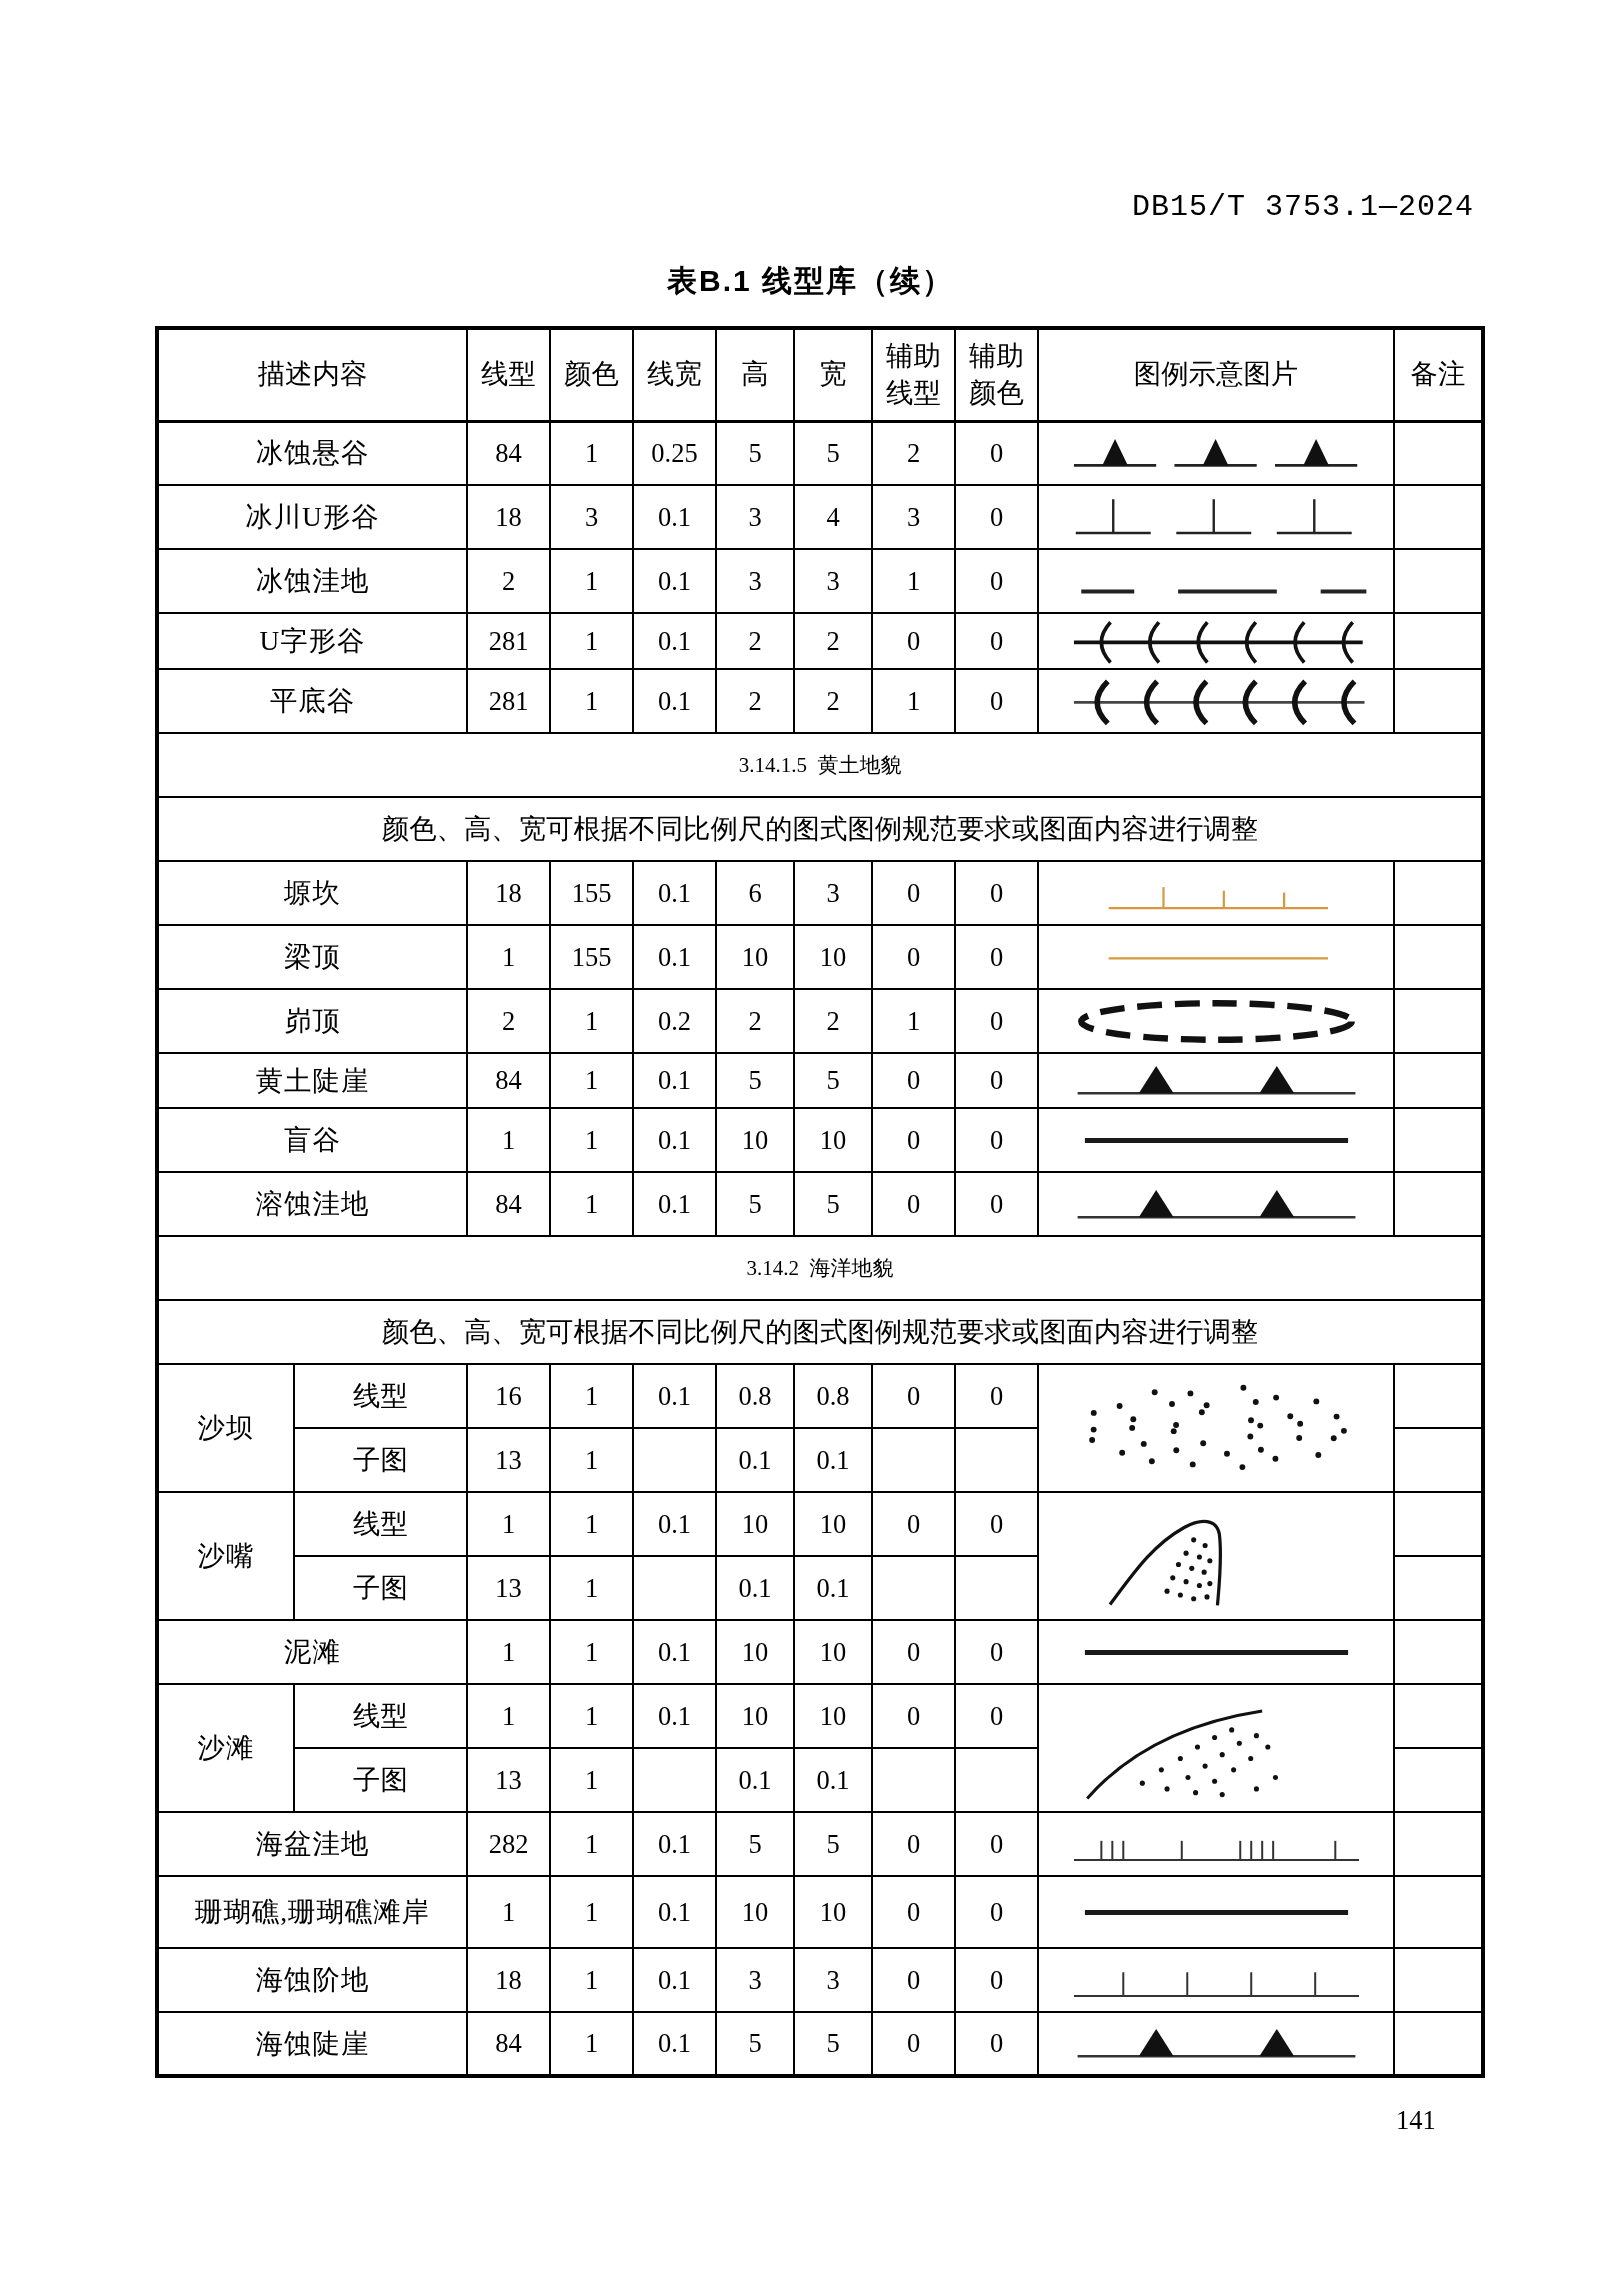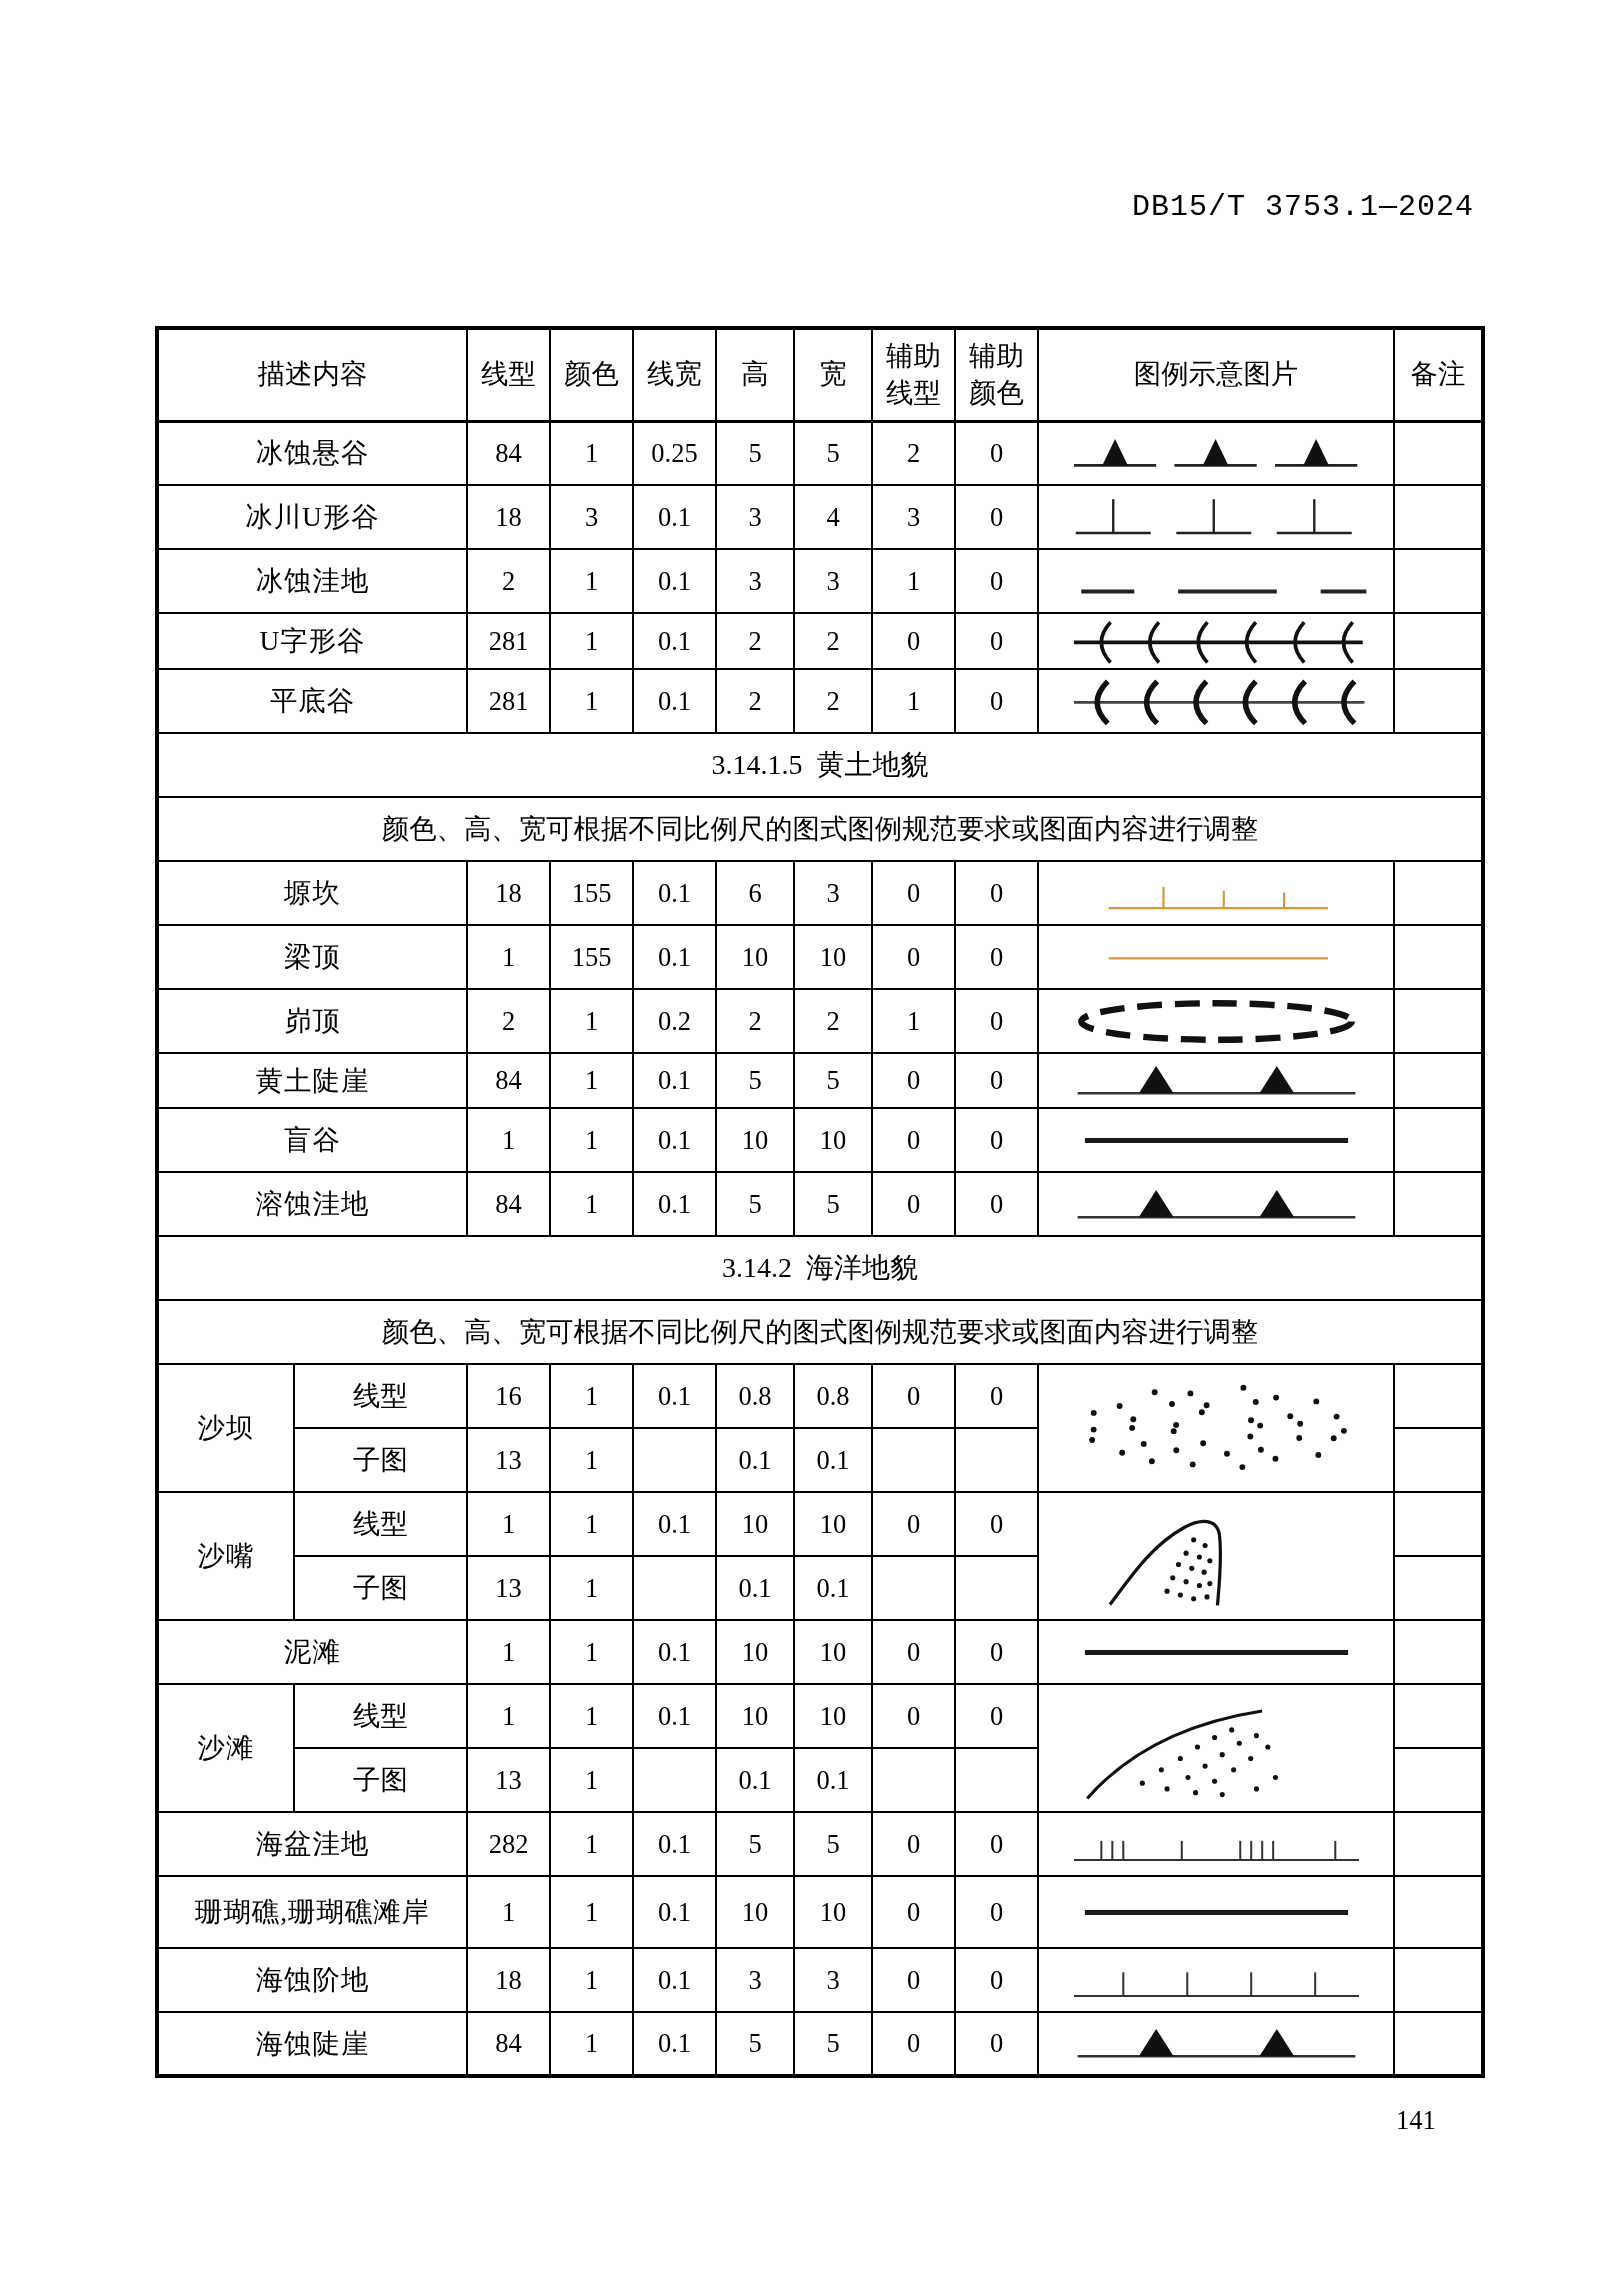--- a/index.html
+++ b/index.html
@@ -11,31 +11,32 @@
         font-size:30px;font-weight:bold;font-family:"Liberation Sans","DejaVu Sans",sans-serif;
         letter-spacing:2px;}
   table.linetable{position:absolute;left:155px;top:326px;width:1329px;
         border-collapse:collapse;table-layout:fixed;border:4.9px solid #000;}
   .linetable th,.linetable td{border:solid #000;border-width:2.9px 2px;padding:0 3.9px;
         text-align:center;vertical-align:middle;font-weight:normal;overflow:hidden;}
   .linetable thead th{font-size:27.4px;border-bottom-width:3.9px;line-height:1.35;}
   .linetable td{font-size:26.5px;}
   .linetable td.lbl{font-size:27.4px;letter-spacing:1px;margin-top:48px;}
   .linetable td.sub{font-size:27.4px;}
-  .linetable td.section-cell{font-size:28px;white-space:pre;margin-top:24px;}
+  .linetable td.section-cell{font-size:21px;white-space:pre;margin-top:24px;}
   .linetable td.note-cell{font-size:27.4px;}
   .linetable td.leg{padding:0;}
   .leg svg{display:block;margin:0 auto;}
   .page-number{position:absolute;top:2105px;left:1396px;font-size:26.5px;}
 </style>
 </head>
 <body>
 
 <div class="page">
   <div class="doc-header">DB15/T 3753.1—2024</div>
+  <div class="table-title">表B.1 线型库（续）</div>
   <table class="linetable">
     <colgroup>
       <col style="width:137px">
         <col style="width:173px">
       <col style="width:83px">
         <col style="width:83px">
         <col style="width:83px">
       <col style="width:78px">
         <col style="width:78px">
       <col style="width:83px">

